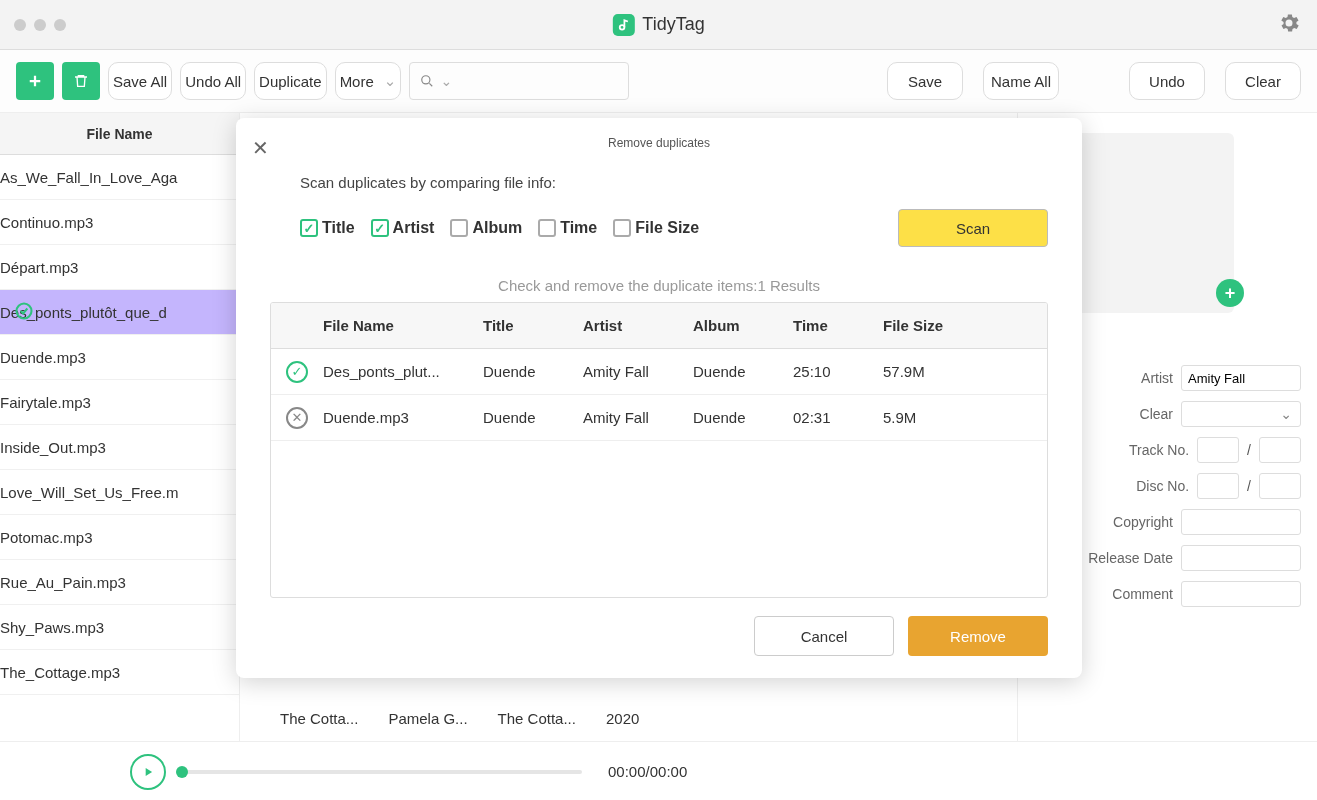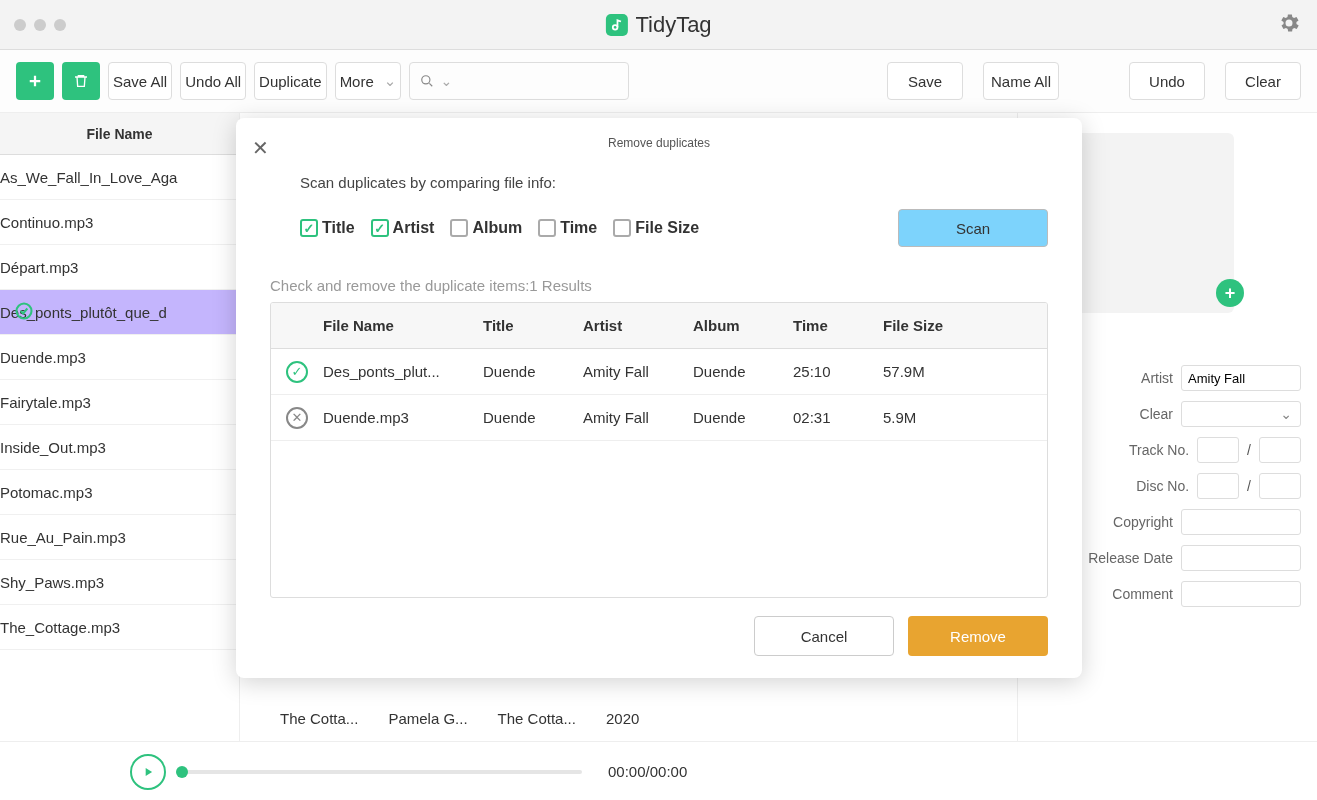--- a/index.html
+++ b/index.html
@@ -27,21 +27,21 @@
   padding-left: 14px;
 }
 .tl-dot { width: 12px; height: 12px; border-radius: 50%; background: #ccc; }
 .app-title {
   position: absolute;
   left: 50%;
   transform: translateX(-50%);
   display: flex;
   align-items: center;
   gap: 8px;
-  font-size: 22px;
+  font-size: 18px;
   color: #333;
 }
 .app-logo {
   width: 22px; height: 22px; background: #2ec27e; border-radius: 5px;
   display: flex; align-items: center; justify-content: center; color: #fff; font-weight: bold; font-size: 13px;
 }
 .gear {
   position: absolute;
   right: 16px;
   color: #777;
@@ -56,21 +56,21 @@
 }
 .btn-green {
   width: 38px; height: 38px; background: #2ec27e; border-radius: 4px;
   display: flex; align-items: center; justify-content: center; color: #fff;
   cursor: pointer;
 }
 .btn {
   height: 38px;
   background: #fff;
   border: 1px solid #ddd;
-  border-radius: 4px;
+  border-radius: 10px;
   padding: 0 4px;
   display: flex;
   align-items: center;
   justify-content: center;
   font-size: 15px;
   color: #333;
   cursor: pointer;
 }
 .btn.small { min-width: 76px; }
 .search-box {
@@ -220,25 +220,25 @@
   display: flex; align-items: center; gap: 4px; font-size: 16px; font-weight: 600;
 }
 .chk {
   width: 18px; height: 18px; border: 2px solid #aaa; border-radius: 3px;
   display:flex; align-items:center; justify-content:center; color:#2ec27e; font-size:13px;
 }
 .chk.checked { border-color: #2ec27e; }
 .scan-btn {
   margin-left: auto;
   height: 38px; width: 150px; border: 1px solid #bbb; border-radius: 4px;
-  background:#7dd3fc; display:flex; align-items:center; justify-content:center;
+  background:#fde047; display:flex; align-items:center; justify-content:center;
   font-size: 15px; cursor:pointer;
 }
 .results-header {
-  display:flex; justify-content:flex-start; font-size:15px; color:#999; margin-bottom: 8px;
+  display:flex; justify-content:center; font-size:15px; color:#999; margin-bottom: 8px;
 }
 .dup-table {
   border: 1px solid #ddd; border-radius: 3px;
   flex: 1;
   overflow: hidden;
 }
 .dup-head, .dup-row {
   display: grid;
   grid-template-columns: 44px 160px 100px 110px 100px 90px 100px;
   align-items: center;
@@ -353,20 +353,23 @@
           <span>Des_ponts_plutôt_que_d</span>
         </div>
         <div class="file-row">
           <span>Duende.mp3</span>
         </div>
         <div class="file-row">
           <span>Fairytale.mp3</span>
         </div>
         <div class="file-row">
           <span>Inside_Out.mp3</span>
+        </div>
+        <div class="file-row">
+          <span>Love_Will_Set_Us_Free.m</span>
         </div>
         <div class="file-row">
           <span>Potomac.mp3</span>
         </div>
         <div class="file-row">
           <span>Rue_Au_Pain.mp3</span>
         </div>
         <div class="file-row">
           <span>Shy_Paws.mp3</span>
         </div>

